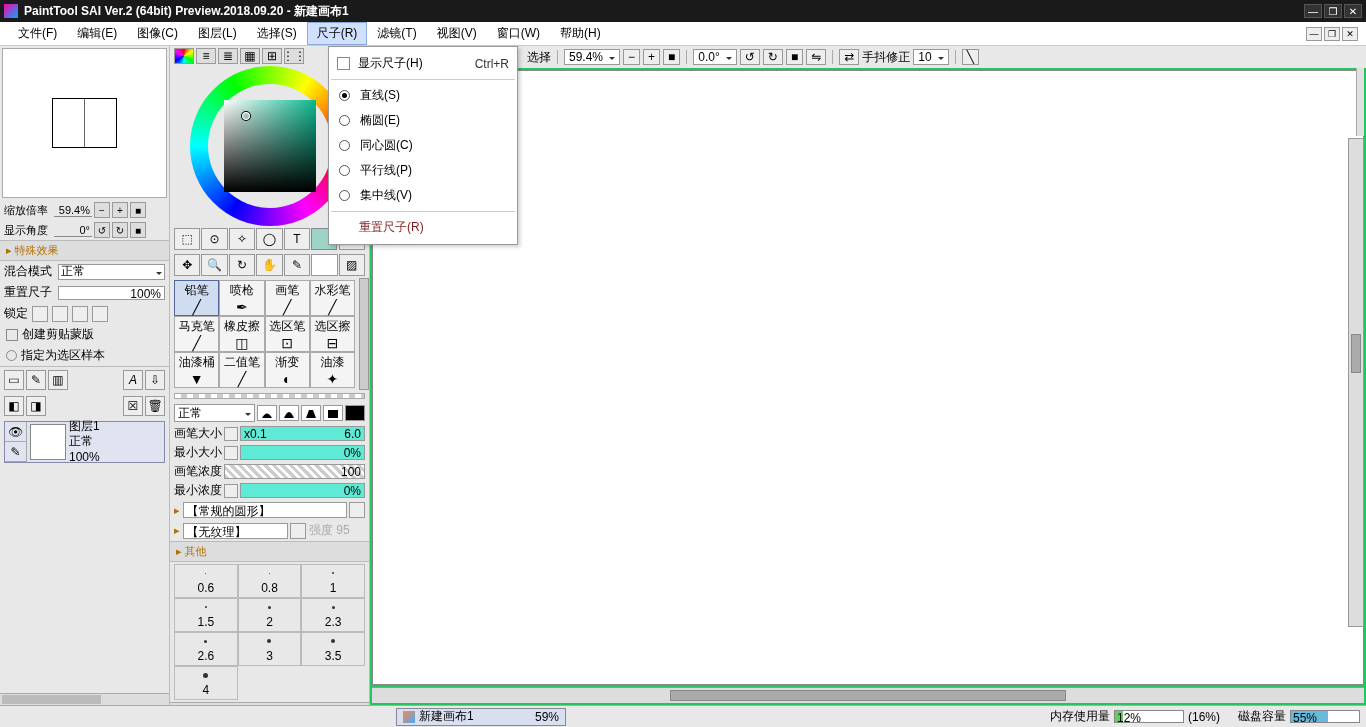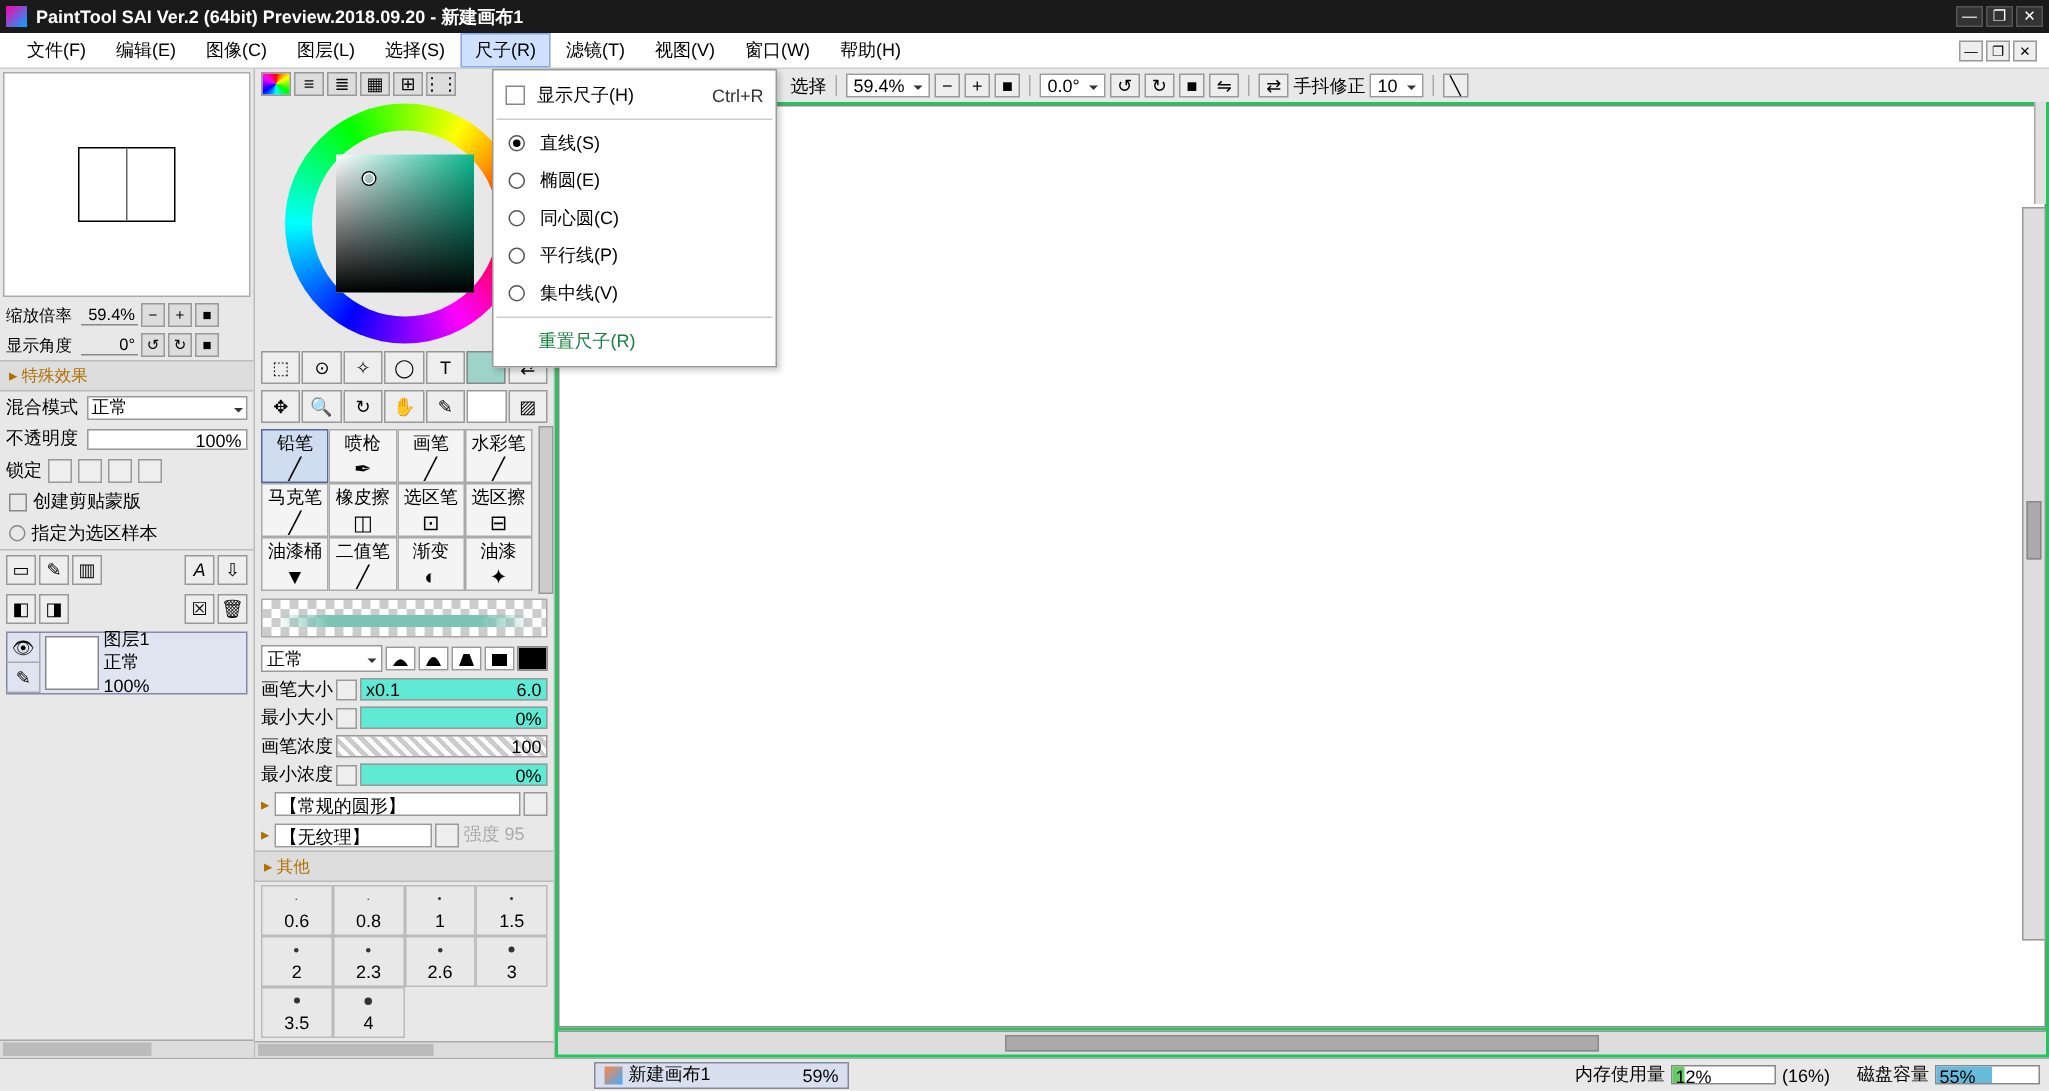--- a/index.html
+++ b/index.html
@@ -20,21 +20,21 @@
 .winbtn2 { width:16px; height:14px; border:1px solid #999; background:#eee; display:flex; align-items:center; justify-content:center; font-size:9px; cursor:pointer;}
 
 
 .dropdown { position:absolute; top:46px; left:328px; width:190px; background:#fff; border:1px solid #999; box-shadow:2px 2px 4px rgba(0,0,0,0.2); z-index:100; padding:4px 0;}
 .dropdown .ditem { height:25px; display:flex; align-items:center; padding:0 8px 0 8px; cursor:pointer; }
 .dropdown .checkbox { width:13px; height:13px; border:1px solid #888; margin-right:8px; }
 .dropdown .radio { width:11px; height:11px; border:1px solid #555; border-radius:50%; margin-right:10px; display:flex; align-items:center; justify-content:center; margin-left:2px;}
 .dropdown .radio.checked::after { content:''; width:5px; height:5px; background:#000; border-radius:50%; }
 .dropdown .shortcut { margin-left:auto; color:#333; }
 .dropdown .sep { height:1px; background:#ccc; margin:3px 2px; }
-.dropdown .disabled { color:#15803d; }
+.dropdown .disabled { color:#7f1d1d; }
 
 
 .main { display:flex; height:calc(100% - 46px - 22px); }
 
 
 .leftpanel { width:170px; background:#e8e8e8; border-right:1px solid #bbb; display:flex; flex-direction:column; }
 .navigator { height:150px; background:#fff; margin:2px; border:1px solid #aaa; position:relative; display:flex; align-items:center; justify-content:center;}
 .navthumb { width:65px; height:50px; border:1px solid #000; display:flex;}
 .navthumb .half { width:50%; border-right:1px solid #666;}
 .navctrl { display:flex; align-items:center; padding:2px 4px; gap:2px;}
@@ -97,21 +97,21 @@
 .sliderrow .slabel { width:50px;}
 .sliderrow .sicon { width:14px; height:14px; border:1px solid #999; margin-right:2px; background:#eee;}
 .sliderrow .strack { flex:1; height:15px; border:1px solid #999; background:#5eead4; text-align:right; padding:0 3px; font-size:10px; position:relative;}
 .sliderrow .strack span { position:relative;}
 
 .expandrow { display:flex; align-items:center; padding:2px 4px; font-size:11px;}
 .expandrow::before { content:'▸'; margin-right:3px; color:#b07000;}
 .expandrow .ebox { flex:1; background:#fff; border:1px solid #999; height:16px; padding:0 3px; display:flex; align-items:flex-start;}
 .expandrow .esmall { width:16px; height:16px; border:1px solid #999; background:#eee; margin-left:2px;}
 
-.sizegrid { display:grid; grid-template-columns:repeat(4,1fr); padding:2px 4px;}
+.sizegrid { display:grid; grid-template-columns:repeat(3,1fr); padding:2px 4px;}
 .sizecell { height:34px; border:1px solid #bbb; display:flex; flex-direction:column; align-items:center; justify-content:flex-end; font-size:9px; padding-bottom:2px; cursor:pointer;}
 .sizecell .dot { border-radius:50%; background:#333; margin:auto 0;}
 
 
 .canvasarea { flex:1; display:flex; flex-direction:column; background:#22c55e;}
 .tbtop { height:22px; background:#e8e8e8; display:flex; align-items:center; padding:0 4px; gap:3px; font-size:11px;}
 .tbtop .tb { height:16px; padding:0 4px; border:1px solid #999; background:#eee; display:flex; align-items:center; cursor:pointer;}
 .tbtop .tbdd { background:#fff; gap:3px;}
 .tbtop .tbsep { width:1px; height:14px; background:#aaa; margin:0 3px;}
 .canvasview { flex:1; background:#fff; margin:2px; border:1px solid #888; position:relative; overflow:hidden;}
@@ -226,21 +226,21 @@
     </div>
     <div class="section-header">特殊效果</div>
     <div class="proprow">
       <span class="plabel">混合模式</span>
       <div class="pselect">
           <span>正常</span>
           <span class="dd-arr"></span>
         </div>
     </div>
     <div class="proprow">
-      <span class="plabel">不透明度</span>
+      <span class="plabel">重置尺子</span>
       <div class="pslider"><span>100%</span></div>
     </div>
     <div class="lockrow">
       <span>锁定</span>
       <div class="lockicon"></div>
       <div class="lockicon"></div>
       <div class="lockicon"></div>
       <div class="lockicon"></div>
     </div>
     <div class="chkrow">

